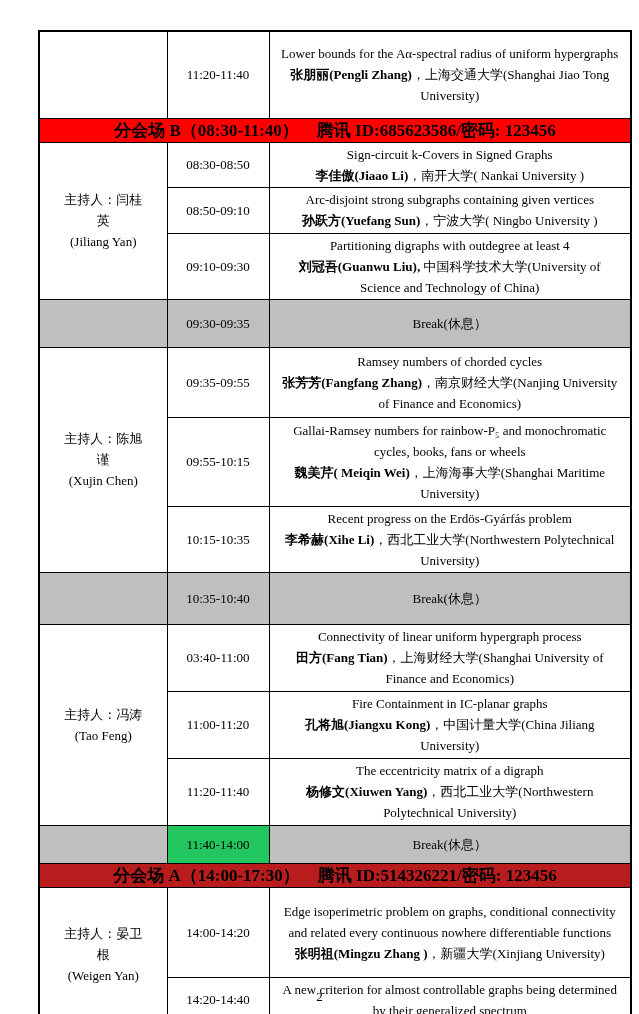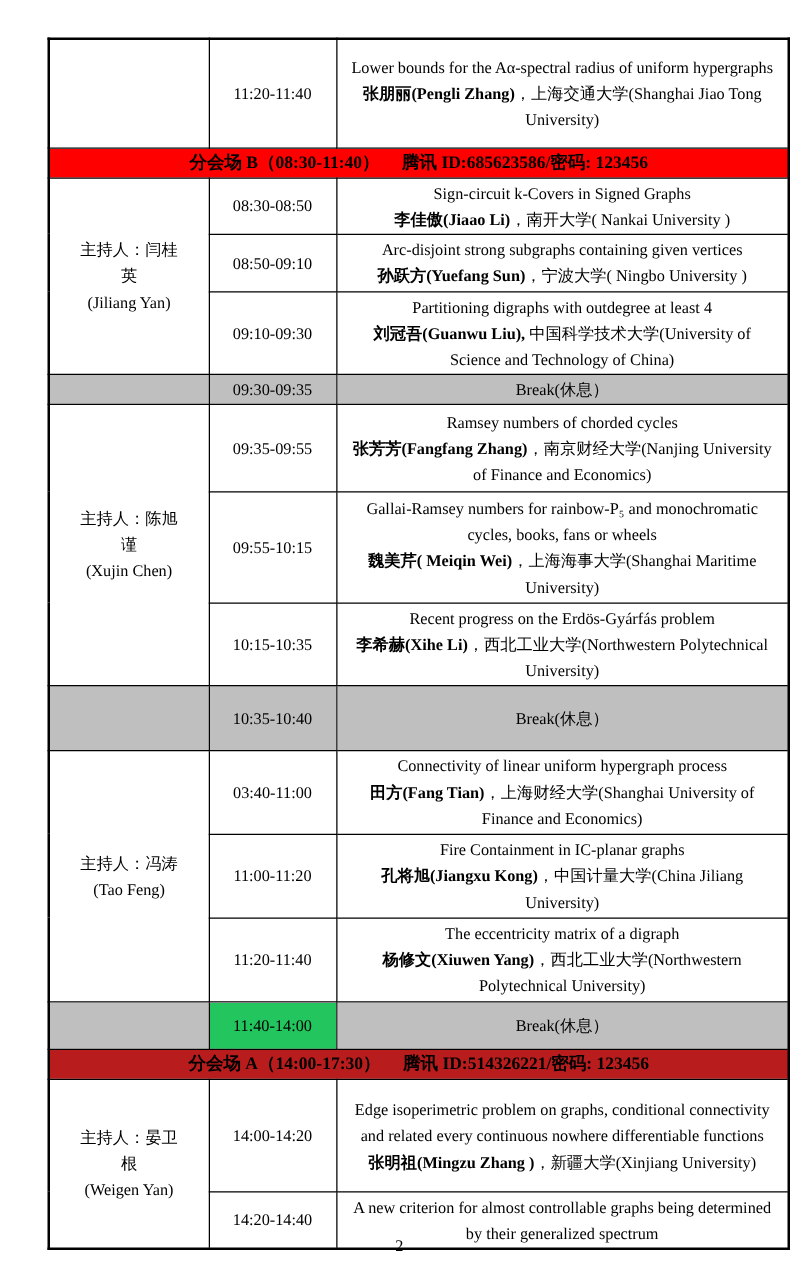--- a/index.html
+++ b/index.html
@@ -34,21 +34,21 @@
     line-height: 21px;
     padding: 1px 8px;
     overflow: hidden;
   }
   td.chair-cell { padding: 1px 20px; }
   .chair-cn, .chair-en { text-align: center; }
   .talk-title { text-align: center; }
   .speaker-bold { font-weight: bold; }
   td.banner-cell {
     font-weight: bold;
-    font-size: 14px;
+    font-size: 17px;
     padding: 0;
   }
   .banner-inner {
     display: flex;
     justify-content: center;
     align-items: center;
     gap: 18px;
     white-space: nowrap;
   }
   .page-number {
@@ -109,21 +109,21 @@
         </td>
       </tr>
       <tr style="height:65px">
         <td>09:10-09:30</td>
         <td>
           <div class="talk-title">Partitioning digraphs with outdegree at least 4</div>
           <div class="talk-speaker"><span class="speaker-bold">刘冠吾(Guanwu Liu),</span><span> 中国科学技术大学(University of Science and Technology of China)</span></div>
         </td>
       </tr>
 
-      <tr style="height:24px">
+      <tr style="height:48px">
         <td style="background:#bfbfbf"></td>
         <td style="background:#bfbfbf">09:30-09:35</td>
         <td style="background:#bfbfbf">Break(休息）</td>
       </tr>
 
       <tr style="height:70px">
         <td class="chair-cell" rowspan="3">
           <div class="chair-cn">主持人：陈旭谨</div>
           <div class="chair-en">(Xujin Chen)</div>
         </td>

